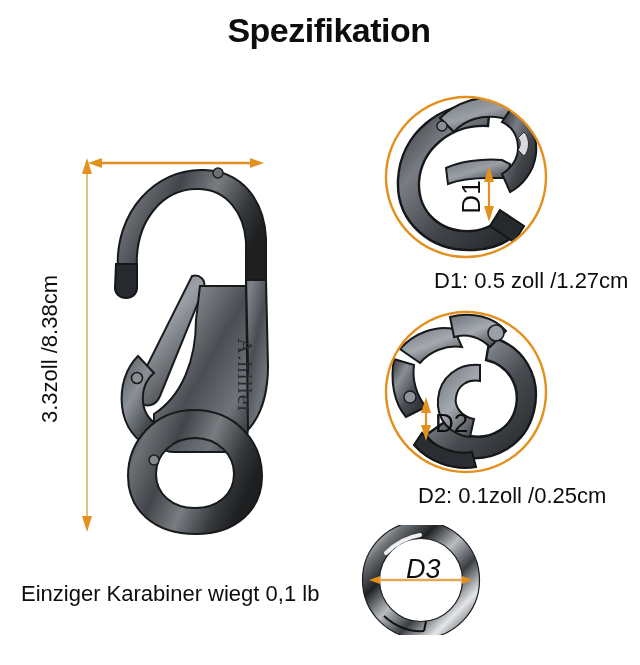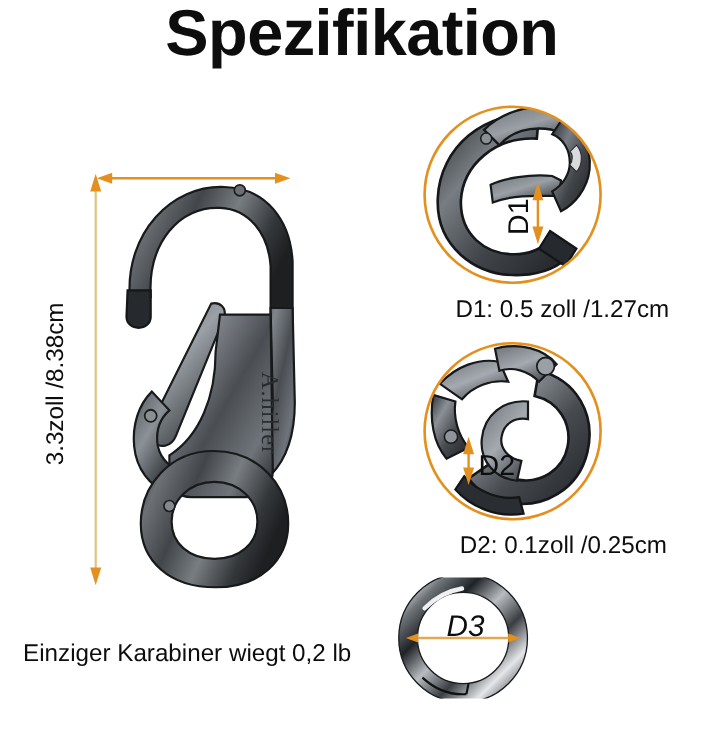--- a/index.html
+++ b/index.html
@@ -24,21 +24,21 @@
     height: 665px;
   }
 
   
   .title {
     position: absolute;
     left: 0;
     top: 2px;
     width: 640px;
     text-align: center;
-    font-size: 59px;
+    font-size: 34px;
     font-weight: bold;
     letter-spacing: -0.5px;
     line-height: 56px;
     color: #0d0d0d;
     padding-left: 18px;
     box-sizing: border-box;
     white-space: nowrap;
   }
 
   
@@ -113,21 +113,21 @@
   .detail-caption {
     position: absolute;
     font-size: 22px;
     line-height: 26px;
     color: #0d0d0d;
     white-space: nowrap;
     text-align: left;
   }
 
   #detail-d1 { left: 378px; top: 92px; width: 262px; height: 205px; }
-  #detail-d1 .detail-caption { left: 36px; top: 176px; }
+  #detail-d1 .detail-caption { left: 56px; top: 176px; }
 
   #detail-d2 { left: 378px; top: 307px; width: 262px; height: 205px; }
   #detail-d2 .detail-caption { left: 40px; top: 176px; }
 
   #detail-d3 { left: 358px; top: 525px; width: 262px; height: 140px; font-style: italic; }
   #detail-d3 .detail-caption { left: 40px; top: 110px; }
 
   
   .d-label {
     position: absolute;
@@ -263,21 +263,21 @@
   <div class="dim-left-label">3.3zoll /8.38cm</div>
 
   <div class="arrow-v">
     <svg viewBox="0 0 12 374" width="12" height="374" xmlns="http://www.w3.org/2000/svg">
       <line x1="6" y1="8" x2="6" y2="366" stroke="#e3c07e" stroke-width="2"></line>
       <polygon points="6,0 1,16 11,16" fill="#e3901e"></polygon>
       <polygon points="6,374 1,358 11,358" fill="#e3901e"></polygon>
     </svg>
   </div>
 
-  <div class="weight-note">Einziger Karabiner wiegt 0,2 lb</div>
+  <div class="weight-note">Einziger Karabiner wiegt 0,1 lb</div>
 
   <div class="detail" id="detail-d1">
     <div class="detail-circle">
       <svg viewBox="0 0 180 175" width="180" height="175" xmlns="http://www.w3.org/2000/svg">
         <defs>
           <clipPath id="clipD1">
               <circle cx="88" cy="85" r="80"></circle>
             </clipPath>
           <linearGradient id="d1a" x1="0" y1="0" x2="1" y2="1">
             <stop offset="0%" stop-color="#2b2e31"></stop>

